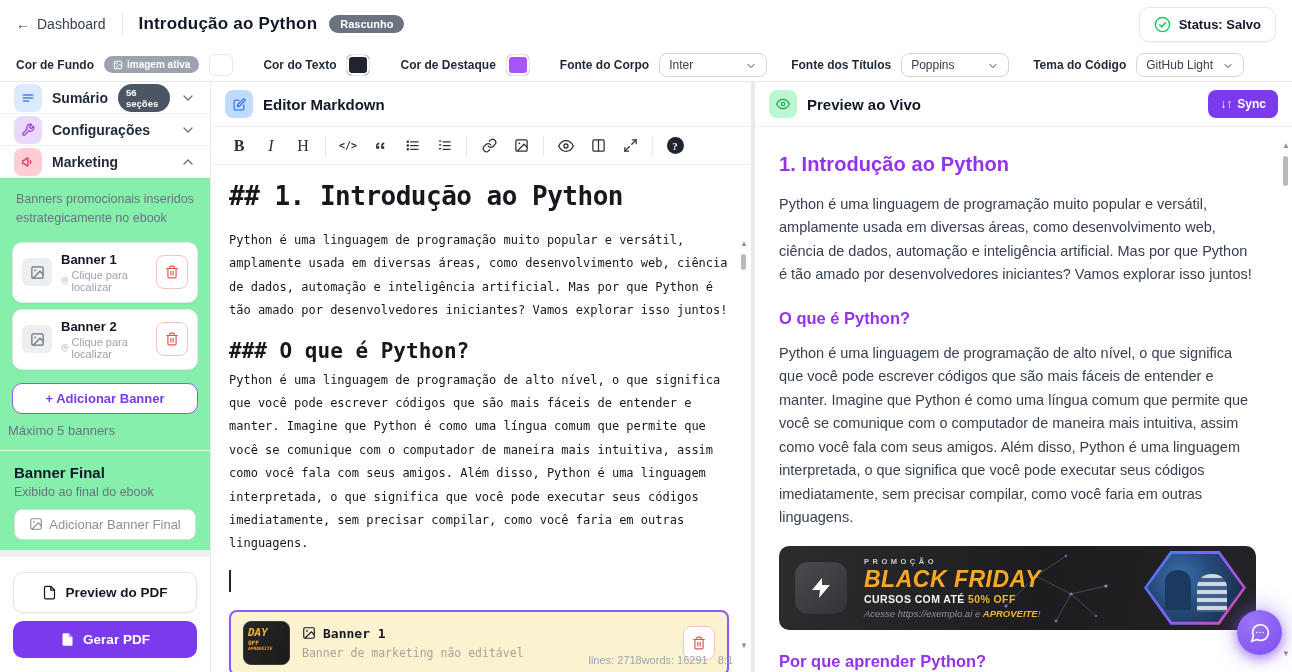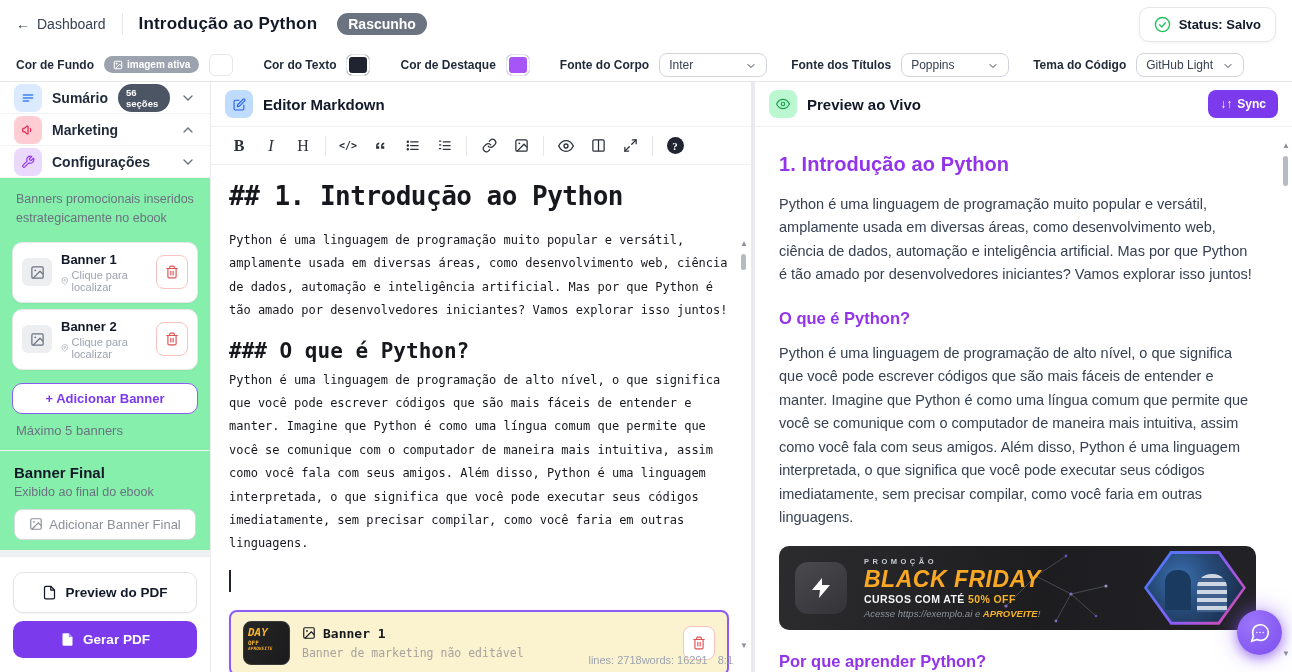--- a/index.html
+++ b/index.html
@@ -4,21 +4,21 @@
 <style>
   * { box-sizing: border-box; margin: 0; padding: 0; }
   html, body { width: 1292px; height: 672px; overflow: hidden; }
   body { font-family: "Liberation Sans", sans-serif; background: #e8eaed; color: #111827; }
 
   
   .topbar { height: 48px; background: #fff; display: flex; align-items: center; padding: 0 16px; }
   .back-link { display: flex; align-items: center; gap: 7px; color: #374151; font-size: 14px; cursor: pointer; }
   .tb-divider { width: 1px; height: 22px; background: #e5e7eb; margin: 0 16px; }
   .doc-title { font-size: 17px; font-weight: bold; color: #111827; letter-spacing: .2px; }
-  .pill { background: #6b7280; color: #fff; font-size: 14px; font-weight: bold; border-radius: 999px; padding: 3px 11px; margin-left: 20px; }
+  .pill { background: #6b7280; color: #fff; font-size: 11px; font-weight: bold; border-radius: 999px; padding: 3px 11px; margin-left: 12px; }
   .status-card { margin-left: auto; display: flex; align-items: center; gap: 8px; border: 1px solid #e5e7eb; border-radius: 10px; padding: 8px 14px; font-size: 13px; font-weight: bold; box-shadow: 0 1px 3px rgba(0,0,0,.05); background:#fff; }
 
   
   .settingsbar { height: 34px; background: #fff; border-bottom: 1px solid #e5e7eb; display: flex; align-items: center; padding: 0 16px; gap: 10px; font-size: 12px; }
   .set-label { font-weight: bold; color: #1f2937; white-space: nowrap; }
   .mini-badge { display: inline-flex; align-items: center; gap: 4px; background: #9ca3af; color: #fff; font-size: 10px; font-weight: bold; border-radius: 999px; padding: 3px 9px; }
   .swatch { width: 24px; height: 22px; border-radius: 6px; border: 1px solid #e5e7eb; box-shadow: inset 0 0 0 2px #fff; }
   .select { display: flex; align-items: flex-end; justify-content: space-between; border: 1px solid #d1d5db; border-radius: 8px; padding: 4px 9px; min-width: 108px; background: #fff; color: #374151; cursor: pointer; margin-right: 14px; }
   .spacer-sm { width: 10px; }
 
@@ -39,21 +39,21 @@
   .side-label { font-weight: bold; font-size: 14px; color: #1f2937; }
   .count-badge { background: #4b5563; color: #fff; font-size: 9.5px; font-weight: bold; border-radius: 999px; padding: 3px 8px; }
   .chev { margin-left: auto; color: #6b7280; display: flex; }
   .mkt-desc { color: #6b7280; font-size: 12.5px; line-height: 1.5; padding: 12px 16px 8px; }
   .banner-card { margin: 6px 12px 0; border: 1px solid #e7e8ea; border-radius: 10px; background: #fff; box-shadow: 0 1px 2px rgba(0,0,0,.04); display: flex; align-items: center; gap: 9px; padding: 9px 9px; cursor: pointer; }
   .thumb-ph { width: 30px; height: 28px; background: #eceef0; border-radius: 6px; display: flex; align-items: center; justify-content: center; color: #6b7280; flex: none; }
   .bc-title { font-weight: bold; font-size: 13px; color: #111827; }
   .bc-sub { color: #9ca3af; font-size: 11px; display: flex; align-items: center; gap: 3px; margin-top: 2px; }
   .trash-btn { margin-left: auto; width: 32px; height: 34px; border: 1px solid #fbc4be; background: #fff; border-radius: 8px; color: #e05252; display: flex; align-items: center; justify-content: center; cursor: pointer; flex: none; }
   .add-banner { margin: 13px 12px 0; border: 1.5px solid #8b5cf6; border-radius: 10px; background: #fff; color: #7c3aed; font-weight: bold; font-size: 13px; padding: 7px 0; text-align: center; cursor: pointer; }
-  .max-note { color: #6b7280; font-size: 13px; padding: 9px 16px 12px; }
+  .max-note { color: #6b7280; font-size: 13px; padding: 9px 8px 12px; }
   .final-sec { border-top: 1px solid #f1f2f4; padding: 13px 14px 10px; }
   .final-title { font-weight: bold; font-size: 15px; color: #111827; }
   .final-sub { color: #6b7280; font-size: 12.5px; margin: 4px 0 10px; }
   .final-btn { width: 100%; border: 1px solid #d6d9dd; border-radius: 8px; background: #fff; color: #8a9099; font-size: 13px; padding: 7px 0; display: flex; align-items: center; justify-content: center; gap: 6px; cursor: pointer; }
   .side-gap { height: 11px; background: #eef0f2; margin-top: auto; }
   .pdf-area { background: #fff; padding: 15px 13px 14px; }
   .btn-outline { width: 100%; border: 1px solid #e2e4e8; border-radius: 10px; background: #fff; font-weight: bold; font-size: 13.5px; color: #111827; padding: 12px 0; display: flex; align-items: flex-end; justify-content: center; gap: 8px; cursor: pointer; box-shadow: 0 1px 2px rgba(0,0,0,.04); }
   .btn-primary { width: 100%; border: none; border-radius: 10px; background: #7c3aed; color: #fff; font-weight: bold; font-size: 13.5px; padding: 11px 0; margin-top: 8px; display: flex; align-items: center; justify-content: center; gap: 8px; cursor: pointer; }
 
   
@@ -190,43 +190,43 @@
       </span>
       <span class="side-label">Sumário</span>
       <span class="count-badge">56 seções</span>
       <span class="chev">
         <svg width="16" height="16" viewBox="0 0 24 24" fill="none" stroke="currentColor" stroke-width="2" stroke-linecap="round">
             <polyline points="6 9 12 15 18 9"></polyline>
           </svg>
       </span>
     </div>
     <div class="side-row">
+      <span class="side-ic ic-purple">
+        <svg width="14" height="14" viewBox="0 0 24 24" fill="none" stroke="currentColor" stroke-width="2" stroke-linecap="round" stroke-linejoin="round">
+            <path d="M14.7 6.3a1 1 0 0 0 0 1.4l1.6 1.6a1 1 0 0 0 1.4 0l3.77-3.77a6 6 0 0 1-7.94 7.94l-6.91 6.91a2.12 2.12 0 0 1-3-3l6.91-6.91a6 6 0 0 1 7.94-7.94l-3.76 3.76z"></path>
+          </svg>
+      </span>
+      <span class="side-label">Configurações</span>
+      <span class="chev">
+        <svg width="16" height="16" viewBox="0 0 24 24" fill="none" stroke="currentColor" stroke-width="2" stroke-linecap="round">
+            <polyline points="6 9 12 15 18 9"></polyline>
+          </svg>
+      </span>
+    </div>
+    <div class="side-row">
       <span class="side-ic ic-red">
         <svg width="14" height="14" viewBox="0 0 24 24" fill="none" stroke="currentColor" stroke-width="2" stroke-linecap="round" stroke-linejoin="round">
             <path d="M3 10v4a1 1 0 0 0 1 1h2l4.3 3.6c.65.54 1.7.1 1.7-.77V6.17c0-.87-1.05-1.31-1.7-.77L6 9H4a1 1 0 0 0-1 1z"></path>
             <path d="M16 9.5a4 4 0 0 1 0 5"></path>
           </svg>
       </span>
       <span class="side-label">Marketing</span>
       <span class="chev">
         <svg width="16" height="16" viewBox="0 0 24 24" fill="none" stroke="currentColor" stroke-width="2" stroke-linecap="round">
             <polyline points="6 15 12 9 18 15"></polyline>
-          </svg>
-      </span>
-    </div>
-    <div class="side-row">
-      <span class="side-ic ic-purple">
-        <svg width="14" height="14" viewBox="0 0 24 24" fill="none" stroke="currentColor" stroke-width="2" stroke-linecap="round" stroke-linejoin="round">
-            <path d="M14.7 6.3a1 1 0 0 0 0 1.4l1.6 1.6a1 1 0 0 0 1.4 0l3.77-3.77a6 6 0 0 1-7.94 7.94l-6.91 6.91a2.12 2.12 0 0 1-3-3l6.91-6.91a6 6 0 0 1 7.94-7.94l-3.76 3.76z"></path>
-          </svg>
-      </span>
-      <span class="side-label">Configurações</span>
-      <span class="chev">
-        <svg width="16" height="16" viewBox="0 0 24 24" fill="none" stroke="currentColor" stroke-width="2" stroke-linecap="round">
-            <polyline points="6 9 12 15 18 9"></polyline>
           </svg>
       </span>
     </div>
 
     <p class="mkt-desc">Banners promocionais inseridos estrategicamente no ebook</p>
 
     <div class="banner-card">
       <span class="thumb-ph">
         <svg width="15" height="15" viewBox="0 0 24 24" fill="none" stroke="currentColor" stroke-width="2">
             <rect x="3" y="3" width="18" height="18" rx="2"></rect>

